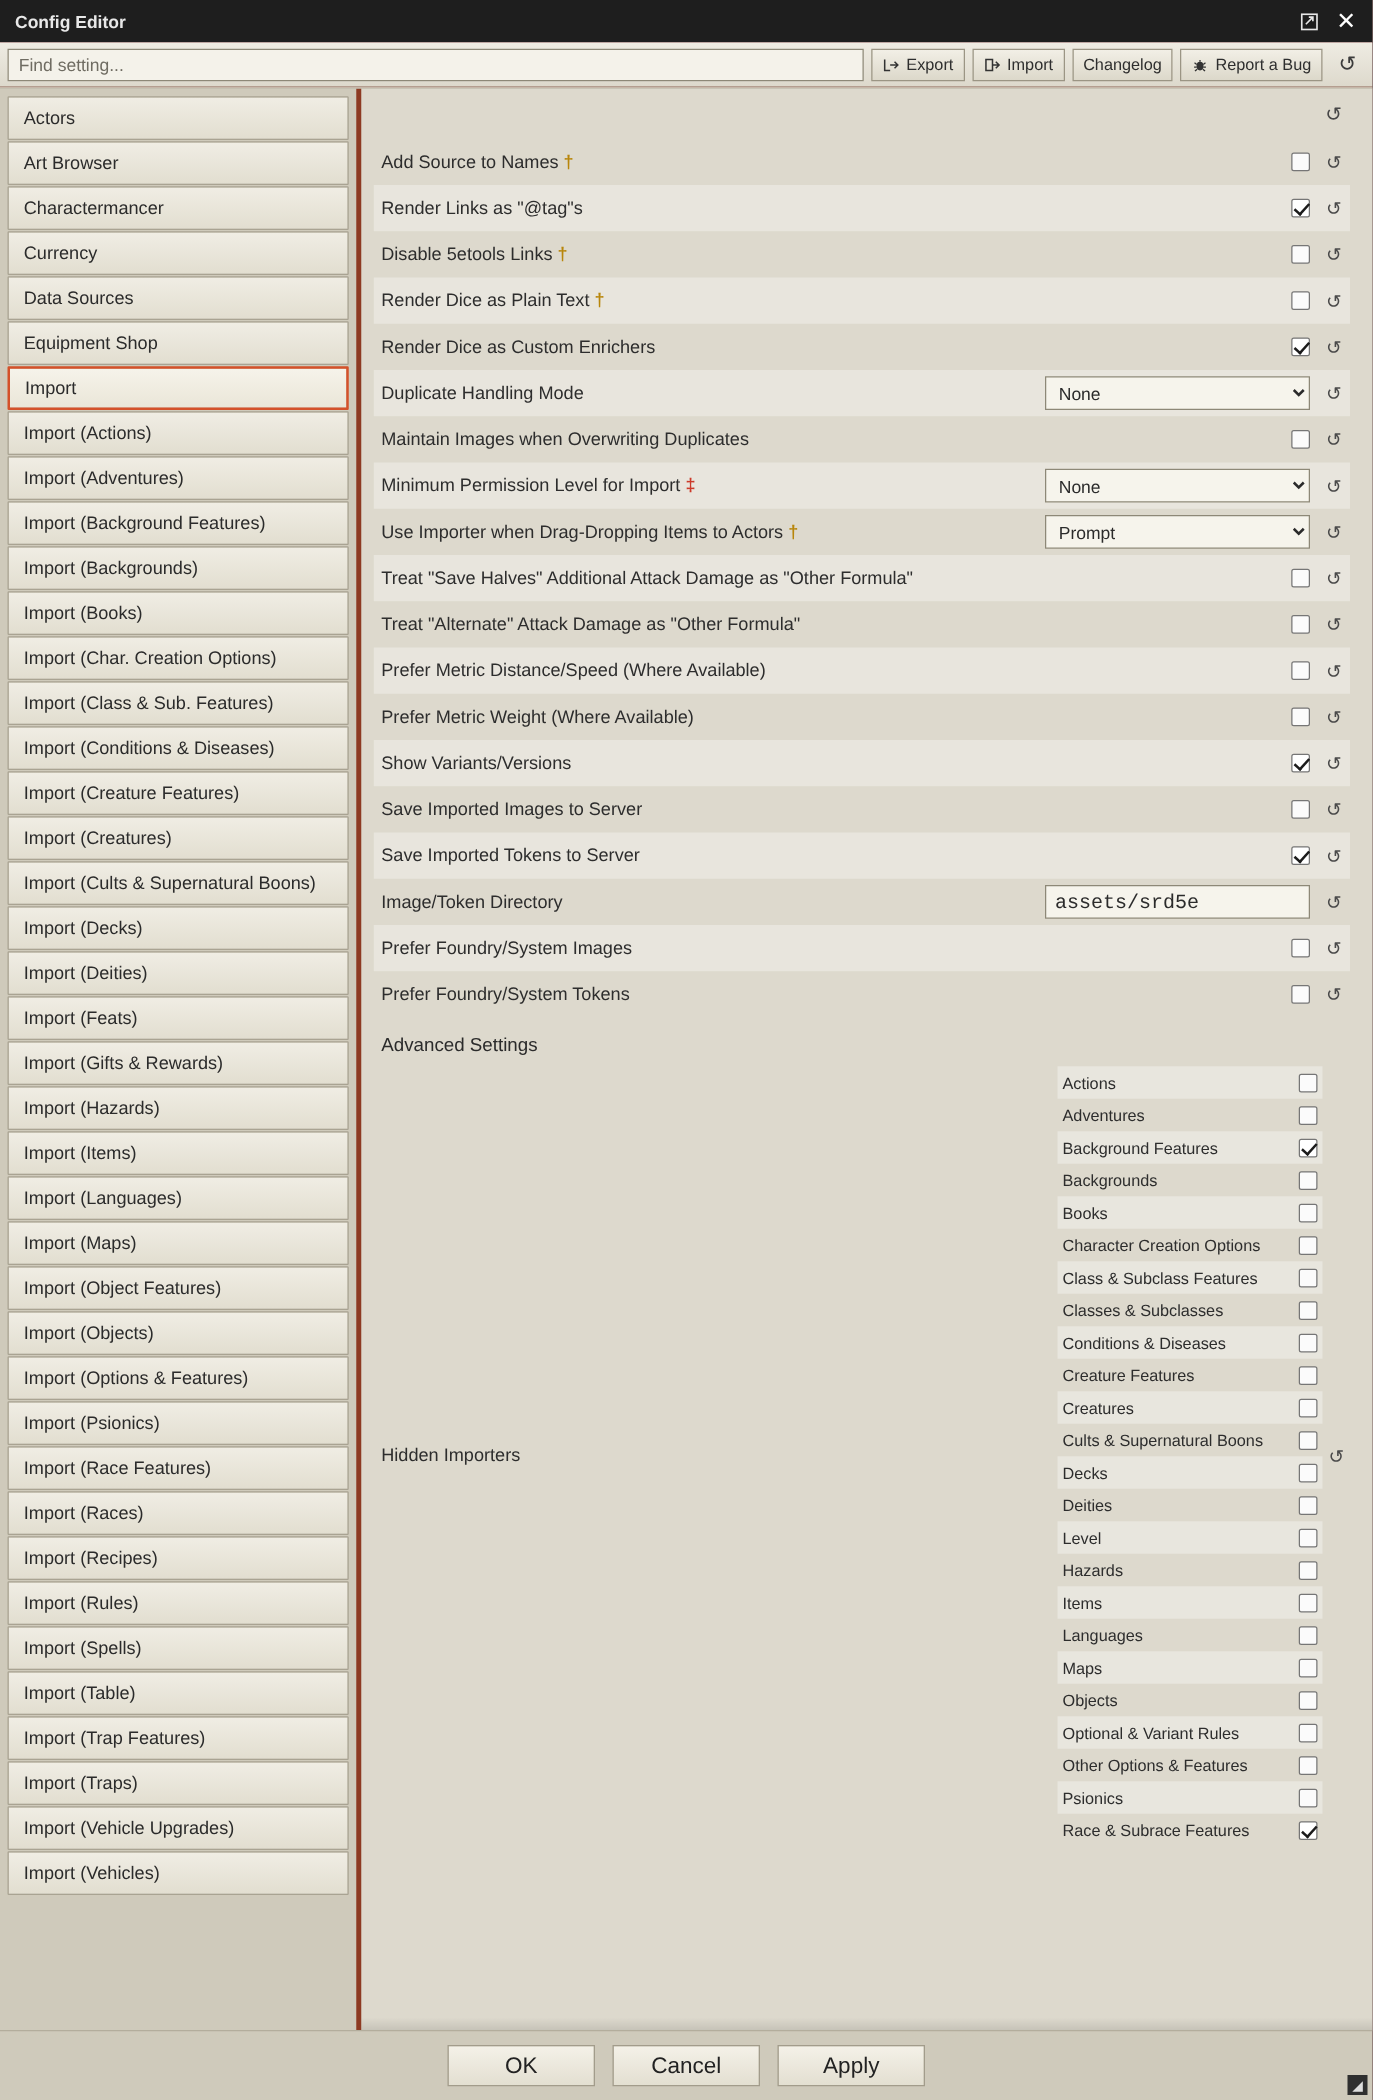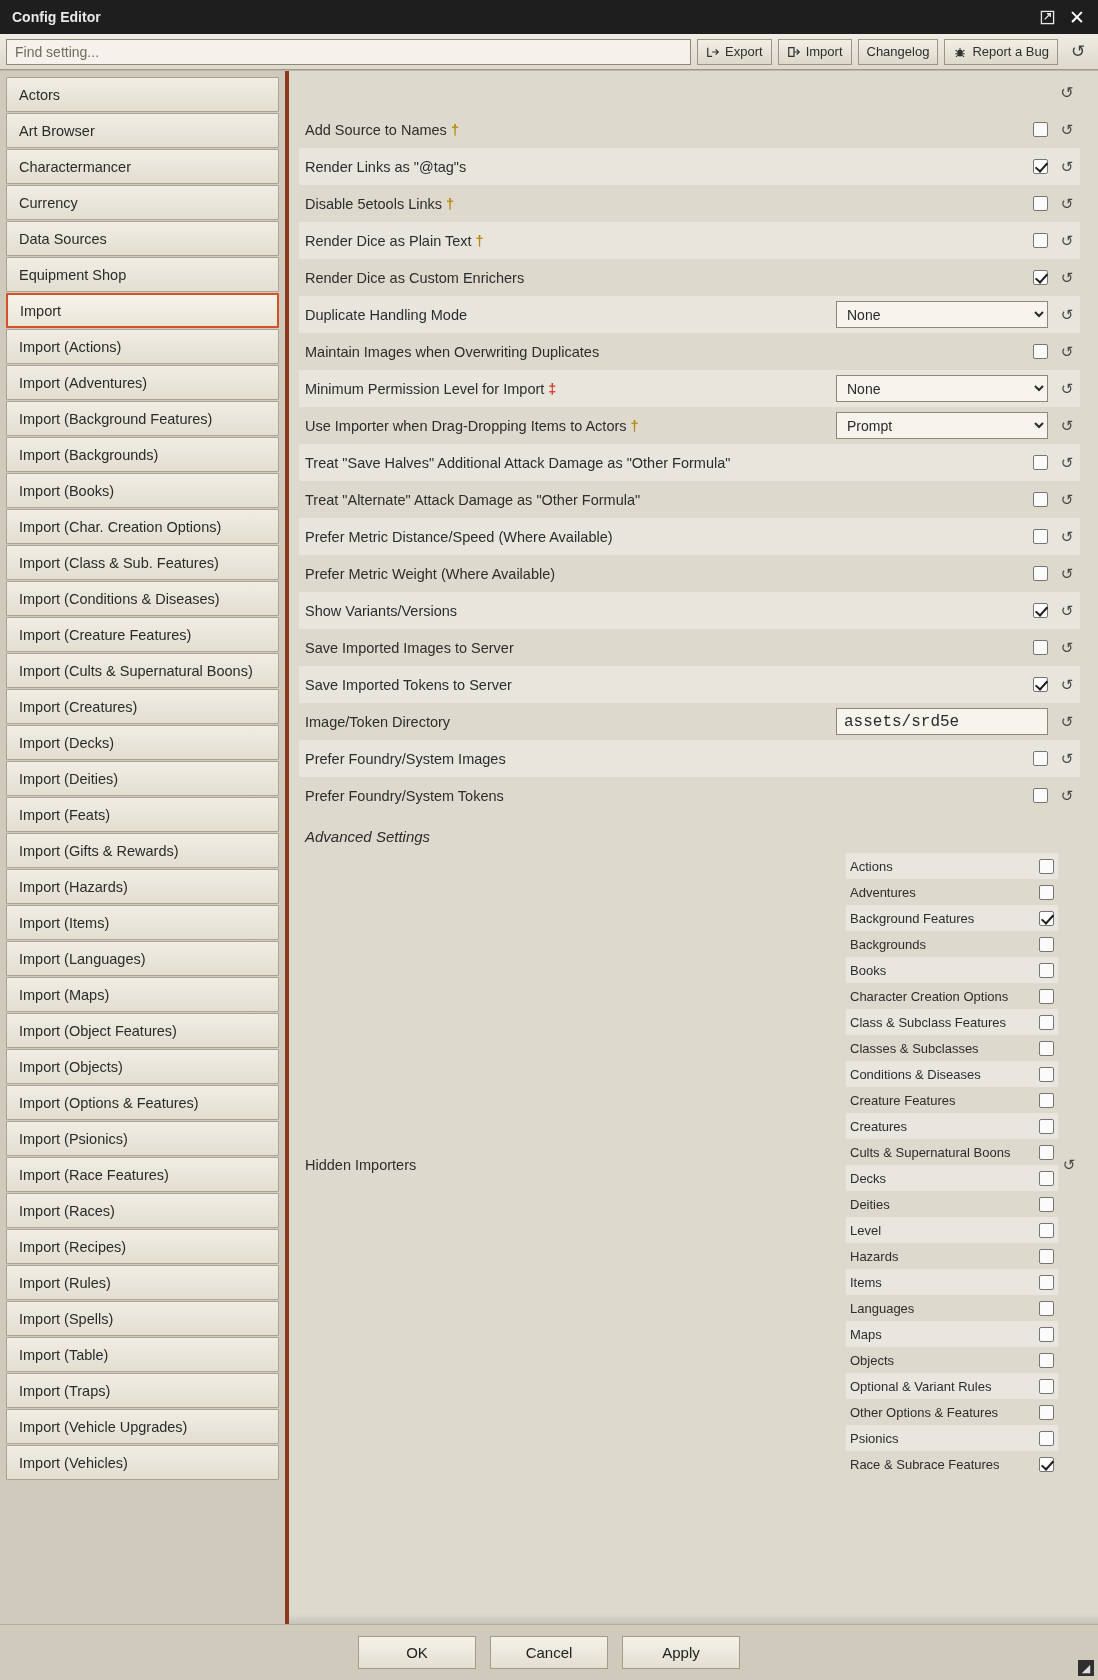--- a/index.html
+++ b/index.html
@@ -216,21 +216,20 @@
     height: 27px;
     border: 1px solid #8d8877;
     background: #f6f4ec;
     font-size: 16px;
     padding: 0 7px;
     color: #2b2b2b;
     font-family: "Liberation Mono", monospace;
   }
   .section-title {
     font-size: 15px;
-    font-style: italic;
     color: #2b2b2b;
     padding: 14px 6px 8px 6px;
   }
 
   
   .hidden-block {
     display: flex;
     align-items: flex-start;
     padding-left: 6px;
   }
@@ -271,21 +270,21 @@
     align-items: center;
     justify-content: center;
     gap: 14px;
     position: relative;
   }
   .footer-btn {
     width: 118px;
     height: 33px;
     border: 1px solid #a29c8b;
     background: linear-gradient(#f4f1e8, #e3dfd1);
-    font-size: 15px;
+    font-size: 18px;
     color: #222;
     cursor: pointer;
     font-family: "Liberation Sans", sans-serif;
   }
   .resize-grip {
     position: absolute;
     right: 4px; bottom: 4px;
     width: 16px; height: 16px;
     background: #2f2f2f;
     color: #ddd;
@@ -391,26 +390,26 @@
           <div class="side-item">
             <span>Import (Class &amp; Sub. Features)</span>
           </div>
           <div class="side-item">
             <span>Import (Conditions &amp; Diseases)</span>
           </div>
           <div class="side-item">
             <span>Import (Creature Features)</span>
           </div>
           <div class="side-item">
+            <span>Import (Creatures)</span>
+          </div>
+          <div class="side-item">
             <span>Import (Cults &amp; Supernatural Boons)</span>
           </div>
           <div class="side-item">
-            <span>Import (Creatures)</span>
-          </div>
-          <div class="side-item">
             <span>Import (Decks)</span>
           </div>
           <div class="side-item">
             <span>Import (Deities)</span>
           </div>
           <div class="side-item">
             <span>Import (Feats)</span>
           </div>
           <div class="side-item">
             <span>Import (Gifts &amp; Rewards)</span>
@@ -449,20 +448,23 @@
             <span>Import (Recipes)</span>
           </div>
           <div class="side-item">
             <span>Import (Rules)</span>
           </div>
           <div class="side-item">
             <span>Import (Spells)</span>
           </div>
           <div class="side-item">
             <span>Import (Table)</span>
+          </div>
+          <div class="side-item">
+            <span>Import (Trap Features)</span>
           </div>
           <div class="side-item">
             <span>Import (Traps)</span>
           </div>
           <div class="side-item">
             <span>Import (Vehicle Upgrades)</span>
           </div>
           <div class="side-item">
             <span>Import (Vehicles)</span>
           </div>

